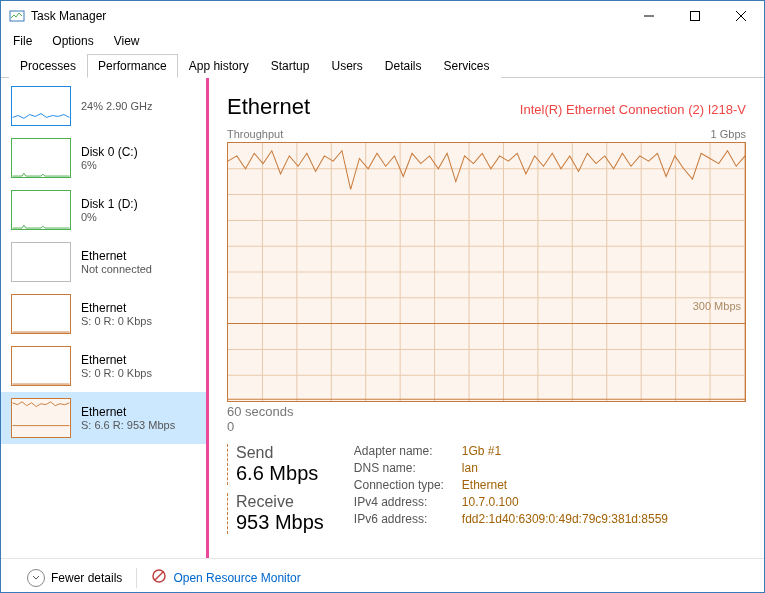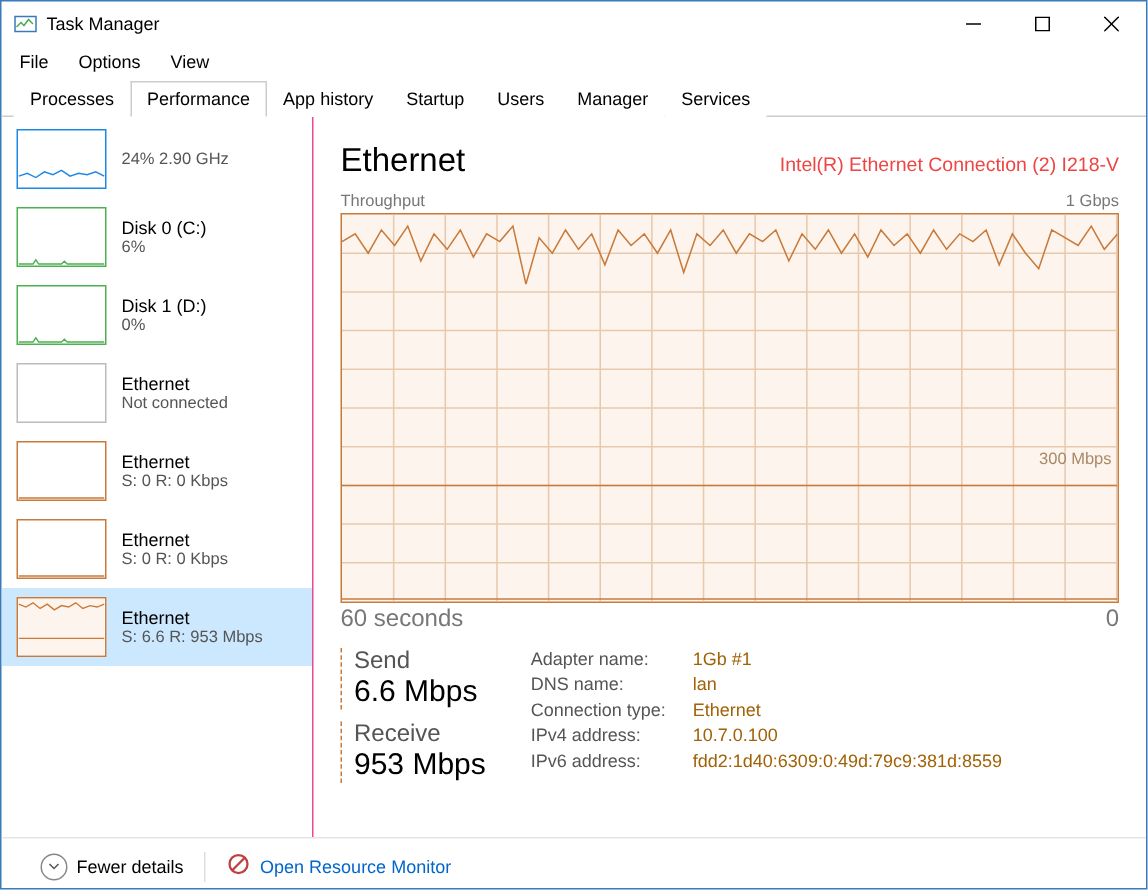--- a/index.html
+++ b/index.html
@@ -9,40 +9,40 @@
 .titlebar .title { flex: 1; font-size: 12px; }
 .winbtns { display: flex; height: 100%; }
 .winbtn { width: 46px; display: flex; align-items: center; justify-content: center; }
 .winbtn svg { width: 10px; height: 10px; }
 .menubar { height: 20px; display: flex; align-items: center; padding: 0 4px; gap: 4px; }
 .menubar .mitem { padding: 2px 8px; font-size: 12px; }
 .tabs { display: flex; border-bottom: 1px solid #ccc; padding-left: 8px; margin-top: 2px; }
 .tab { padding: 4px 10px; font-size: 12px; border: 1px solid transparent; border-bottom: none; position: relative; top: 1px; background: #fff; }
 .tab.active { border-color: #ccc; border-bottom: 1px solid #fff; }
 .content { display: flex; height: 480px; }
-.sidebar { width: 208px; border-right: 1px solid #ec4899; overflow-y: scroll; padding: 2px 0; }
+.sidebar { width: 208px; border-right: 3px solid #ec4899; overflow-y: scroll; padding: 2px 0; }
 .sidebar::-webkit-scrollbar { width: 17px; }
 .sidebar::-webkit-scrollbar-track { background: #f0f0f0; }
 .sidebar::-webkit-scrollbar-thumb { background: #c1c1c1; }
 .sitem { display: flex; align-items: center; padding: 6px 10px; gap: 10px; cursor: default; }
 .sitem.selected { background: #cce8ff; }
 .sitem .thumb { width: 60px; height: 40px; border: 1px solid; flex-shrink: 0; background: #fff; position: relative; overflow: hidden; }
 .sitem .meta .name { font-size: 12px; }
 .sitem .meta .sub { font-size: 11px; color: #555; }
 .main { flex: 1; padding: 16px 18px 10px 18px; position: relative; }
 .mhead { display: flex; justify-content: space-between; align-items: baseline; margin-bottom: 8px; }
 .mhead h1 { font-size: 22px; font-weight: 400; }
 .mhead .adapter { font-size: 13px; color: #ef4444; }
 .chartlabels { display: flex; justify-content: space-between; font-size: 11px; color: #777; margin-bottom: 2px; }
 .chart { border: 1px solid #c97a3b; height: 260px; background: #fdf5ed; position: relative; }
 .chart .grid line { stroke: #e8c9ad; stroke-width: 1; }
 .chart .dline { stroke: #c97a3b; stroke-width: 1; fill: none; }
 .chart .mid { stroke: #c97a3b; stroke-width: 1; }
 .chart .midlabel { position: absolute; right: 4px; top: 61%; font-size: 11px; color: #aa8866; }
-.chartfoot { display: flex; justify-content: space-between; font-size: 16px; color: #777; margin-top: 2px; }
+.chartfoot { display: flex; justify-content: space-between; font-size: 13px; color: #777; margin-top: 2px; flex-direction: column; }
 .stats { display: flex; gap: 30px; margin-top: 10px; }
 .srcol .srgroup { border-left: 1px dashed #c97a3b; padding-left: 8px; margin-bottom: 8px; }
 .srcol .lbl { font-size: 16px; color: #555; }
 .srcol .val { font-size: 20px; font-weight: 400; }
 .propcol { font-size: 12px; color: #555; }
 .propcol .prow { display: flex; margin-bottom: 3px; }
 .propcol .pkey { width: 108px; }
 .propcol .pval { color: #a16207; }
 .footer { height: 38px; border-top: 1px solid #e5e5e5; display: flex; align-items: center; padding: 0 10px; gap: 14px; font-size: 12px; }
 .footer .fd { display: flex; align-items: center; gap: 6px; padding-left: 16px; }
@@ -86,21 +86,21 @@
   <span class="mitem">Options</span>
   <span class="mitem">View</span>
 </div>
 
 <div class="tabs" id="tabbar">
     <span class="tab">Processes</span>
     <span class="tab active">Performance</span>
     <span class="tab">App history</span>
     <span class="tab">Startup</span>
     <span class="tab">Users</span>
-    <span class="tab">Manager</span>
+    <span class="tab">Details</span>
     <span class="tab">Services</span>
   </div>
 
 <div class="content">
   <div class="sidebar" id="sidebar">
       <div class="sitem">
         <div class="thumb" style="border-color: rgb(30, 136, 229);"><svg width="100%" height="100%" viewBox="0 0 60 40">
             <polyline points="0,32 6,30 12,33 18,29 24,31 30,28 36,32 42,30 48,31 54,29 60,32" fill="none" stroke="#1e88e5" stroke-width="1"></polyline>
           </svg></div>
         <div class="meta">

